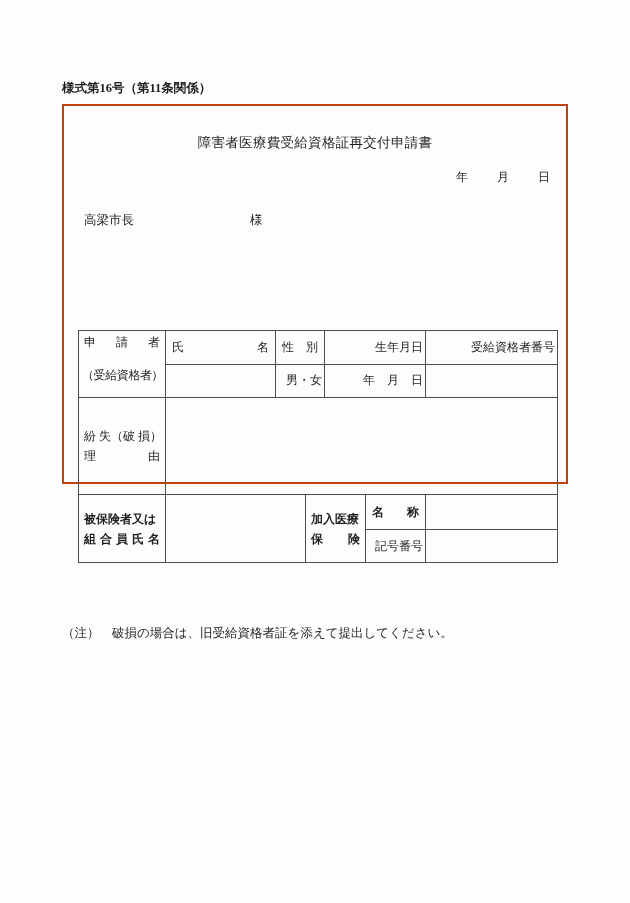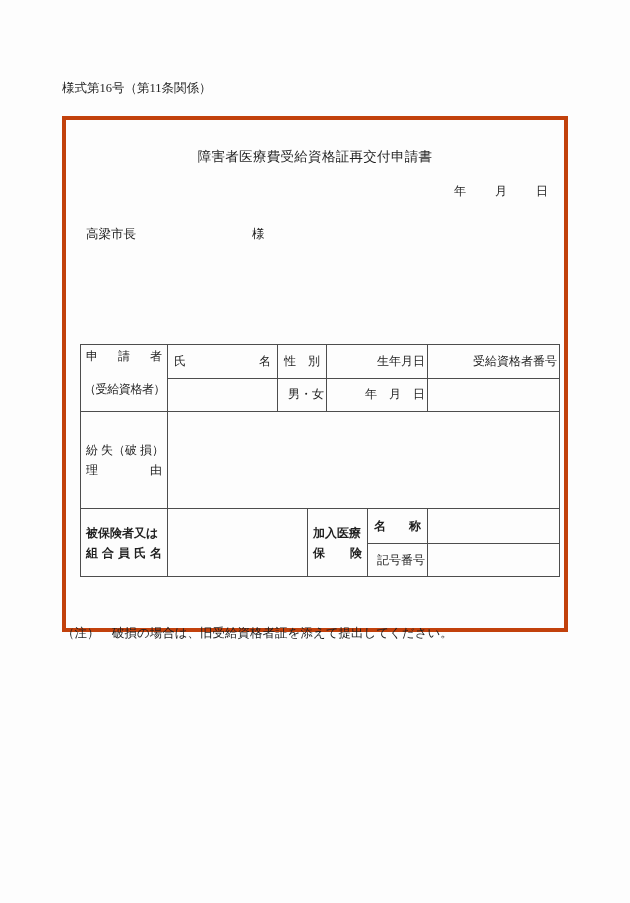--- a/index.html
+++ b/index.html
@@ -7,27 +7,27 @@
   body {
     background: #fdfdfd;
     font-family: "Liberation Serif", "DejaVu Serif", serif;
     color: #1e1e1e;
     position: relative;
   }
   .page { position: absolute; inset: 0; background: #fdfdfd; }
 
   .form-code {
     position: absolute; left: 62px; top: 82px;
-    font-size: 12.5px; line-height: 1;
+    font-size: 12.5px; line-height: 1; font-weight: bold;
   }
 
   .outer-box {
-    position: absolute; left: 62px; top: 116px;
-    width: 506px; height: 516px;
-    border: 4px solid #c2410c;
+    position: absolute; left: 62px; top: 104px;
+    width: 506px; height: 380px;
+    border: 2px solid #c2410c;
     background: #fdfdfd;
   }
 
   .title {
     position: absolute; top: 30px; left: 0; width: 100%;
     text-align: center; font-size: 13.5px; letter-spacing: 0.3px; line-height: 1.1;
   }
 
   .date-line {
     position: absolute; top: 65px; right: 16px;

